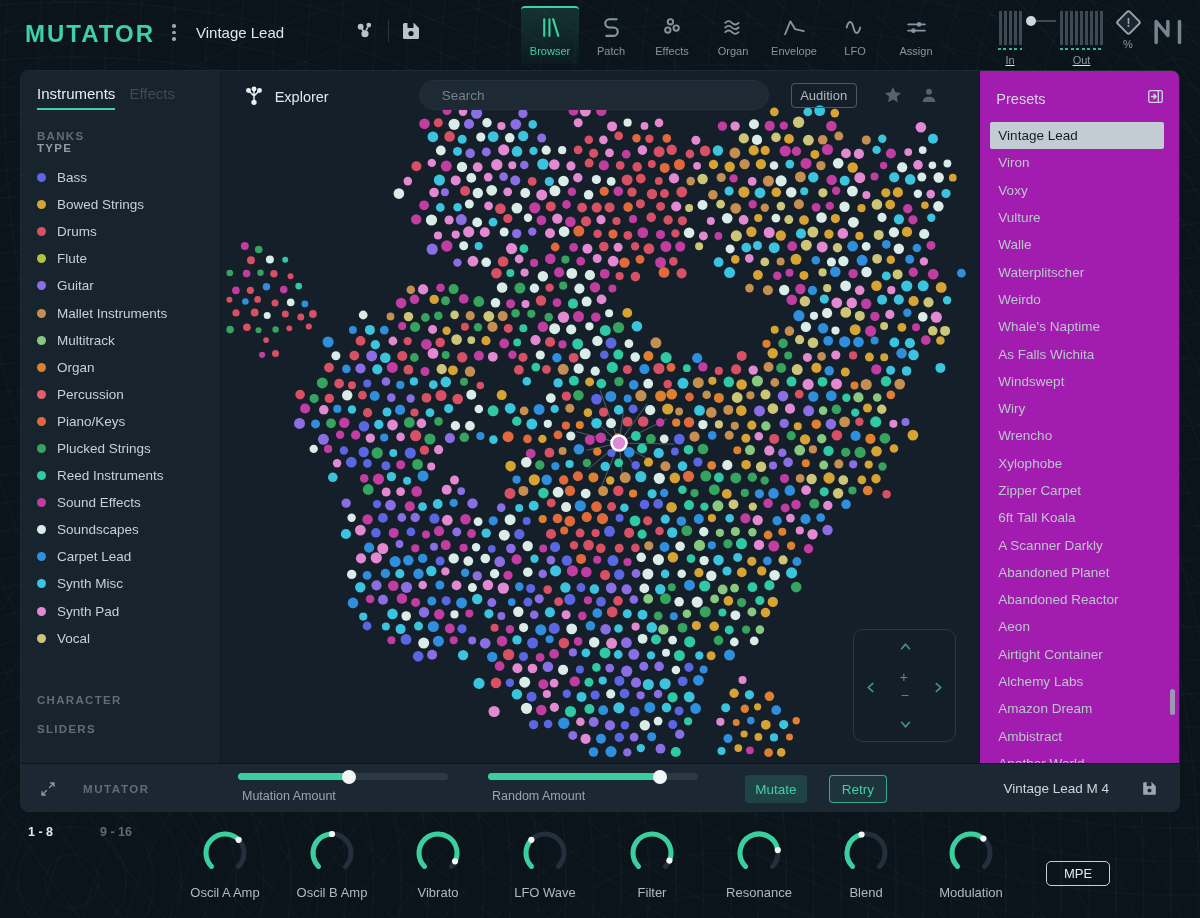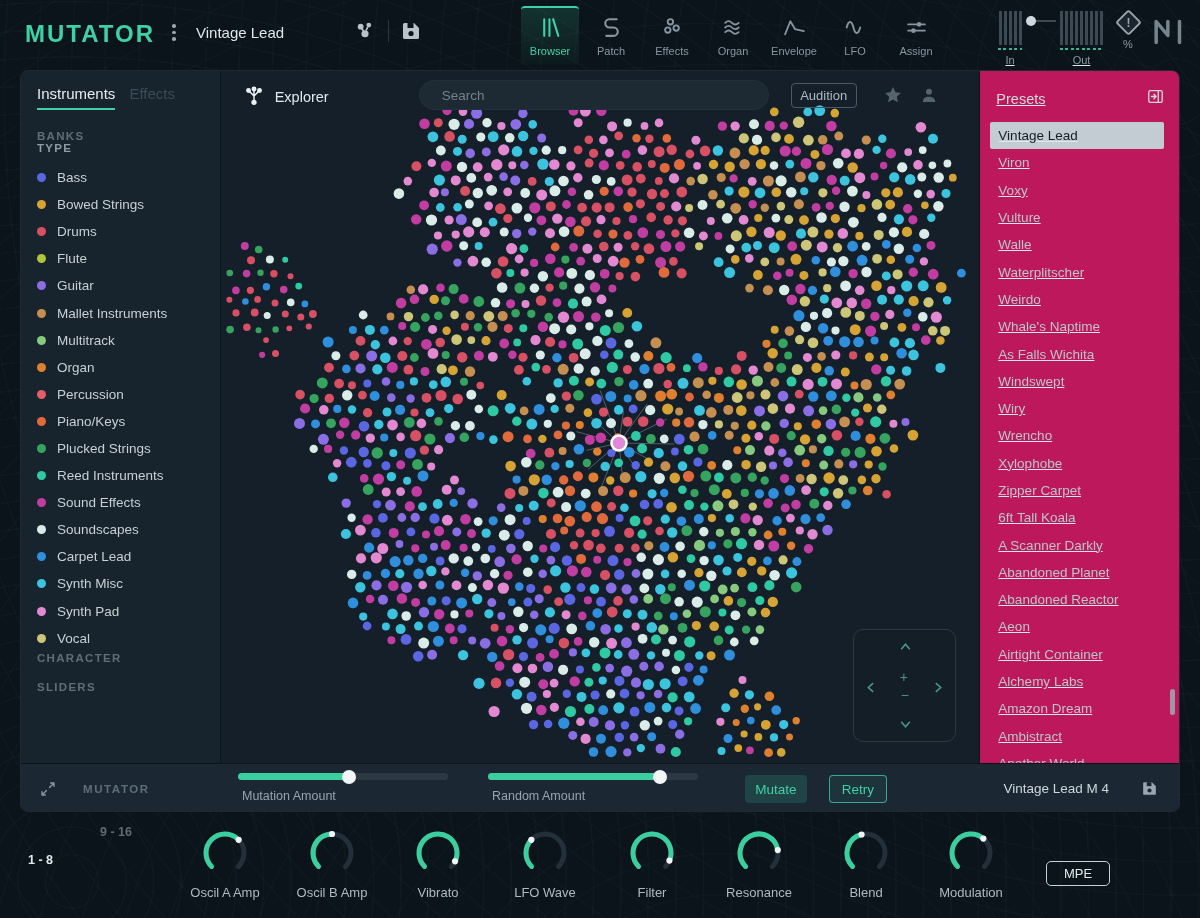--- a/index.html
+++ b/index.html
@@ -67,21 +67,21 @@
   .side-tabs{ display:flex; gap:14px; font-size:15px; }
   .side-tab{ padding-bottom:6px; color:#3c4c57; cursor:pointer; }
   .side-tab.active{ color:#e7edf0; border-bottom:2px solid #3fd1a5; }
   .sec-label{ font-size:11.5px; font-weight:bold; letter-spacing:1.3px; color:#5f6e78; cursor:pointer; }
   .sec-label.lit{ color:#8f9ca5; }
   .mt18{ margin-top:20px; } .mt12{ margin-top:0; }
   .type-list{ margin-top:10px; }
   .type-item{ height:27.1px; display:flex; align-items:center; gap:11px; cursor:pointer; }
   .type-item .dot{ width:9px; height:9px; border-radius:50%; flex:0 0 auto; }
   .type-item .lbl{ font-size:13.5px; color:#c6d0d5; }
-  .char-label{ } .sliders-label{ margin-top:17px; }
+  .char-label{ margin-top:42px; } .sliders-label{ margin-top:17px; }
 
   
   .center{ position:relative; width:760px; height:100%; background:#141f29; overflow:hidden; }
   #map-svg{ position:absolute; left:0; top:0; }
   .center-header{ position:absolute; left:0; top:0; width:100%; height:48px; z-index:5; }
   .explorer{ position:absolute; left:22px; top:13px; display:flex; align-items:center; gap:10px; }
   .explorer .xl{ font-size:14.5px; color:#dfe8ec; }
   .search-pill{ position:absolute; left:198px; top:9px; width:350px; height:30px; border-radius:15px;
       background:#1d2933; border:1px solid #223140; color:#dfe8ec; font-size:13.5px; padding:0 22px;
       font-family:"Liberation Sans", sans-serif; outline:none; }
@@ -95,21 +95,21 @@
   .navpad{ position:absolute; left:632px; top:558px; width:103px; height:113px; z-index:6;
       border:1px solid #2a3a42; border-radius:10px; background:rgba(19,29,38,.55); }
   .np{ position:absolute; color:#49958a; cursor:pointer; line-height:0; }
   .np svg{ stroke:#49958a; }
   .np-up{ left:45px; top:12px; } .np-down{ left:45px; bottom:12px; }
   .np-left{ left:12px; top:51px; } .np-right{ right:12px; top:51px; }
   .np-plus{ left:46px; top:40px; font-size:14px; line-height:14px; }
   .np-minus{ left:47px; top:58px; font-size:14px; line-height:14px; }
 
   
-  .presets{ position:relative; width:200px; height:100%; border-left:1px solid #0e161e; background:#be185d;text-decoration:underline; }
+  .presets{ position:relative; width:200px; height:100%; border-left:1px solid #0e161e; background:#a21caf; }
   .presets-header{ display:flex; align-items:center; justify-content:space-between; padding:16px 14px 0 16px; }
   .presets-header .ph{ font-size:14.5px; color:#cfd9dd; }
   .preset-list{ margin-top:12px; }
   .preset-item{ height:27.3px; display:flex; align-items:center; padding-left:18px; font-size:13.5px;
       color:#bac5cb; cursor:pointer; white-space:nowrap; }
   .preset-item.selected{ background:#c2ccd2; color:#141f28; margin:0 15px 0 10px; padding-left:8px; border-radius:2px; }
   .pscroll{ position:absolute; right:4px; top:618px; width:5px; height:26px; border-radius:3px; background:#9fabb2; opacity:.85; cursor:pointer;}
 
   
   .mutator{ height:50px; background:#1b2834; border-top:1px solid #0d151c; position:relative; }
@@ -125,21 +125,21 @@
   .mbtn{ position:absolute; top:11px; height:28px; border-radius:4px; font-size:13.5px; color:#3fd1a5;
       font-family:"Liberation Sans", sans-serif; cursor:pointer; }
   .mutate-btn{ left:724px; width:62px; background:rgba(63,209,165,.16); border:none; }
   .retry-btn{ left:808px; width:58px; background:rgba(63,209,165,.08); border:1px solid rgba(63,209,165,.75); }
   .mpatch{ position:absolute; right:70px; top:17px; font-size:13.5px; color:#cdd7db; }
   .msave{ position:absolute; right:20px; top:15px; cursor:pointer; }
 
   
   .macros{ position:absolute; left:0; top:812px; width:1200px; height:106px; }
   .page-lbl{ position:absolute; top:13px; font-size:12.5px; font-weight:bold; cursor:pointer; }
-  .pg0{ left:28px; color:#dfe8ec;margin-top:28px; } .pg1{ left:100px; color:#5c6b75; }
+  .pg0{ left:28px; color:#dfe8ec; } .pg1{ left:100px; color:#5c6b75; }
   .knob-group{ position:absolute; top:16px; width:108px; text-align:center; cursor:pointer; }
   .knob-group .klabel{ font-size:13px; color:#aeb9c0; margin-top:3px; }
   .mpe-btn{ position:absolute; left:1046px; top:49px; width:64px; height:25px; border-radius:5px;
       border:1.5px solid #c6d0d5; background:transparent; color:#dfe8ec; font-size:13px; cursor:pointer;
       font-family:"Liberation Sans", sans-serif; }
 </style>
 </head>
 <body>
 
 <div class="topbar">

